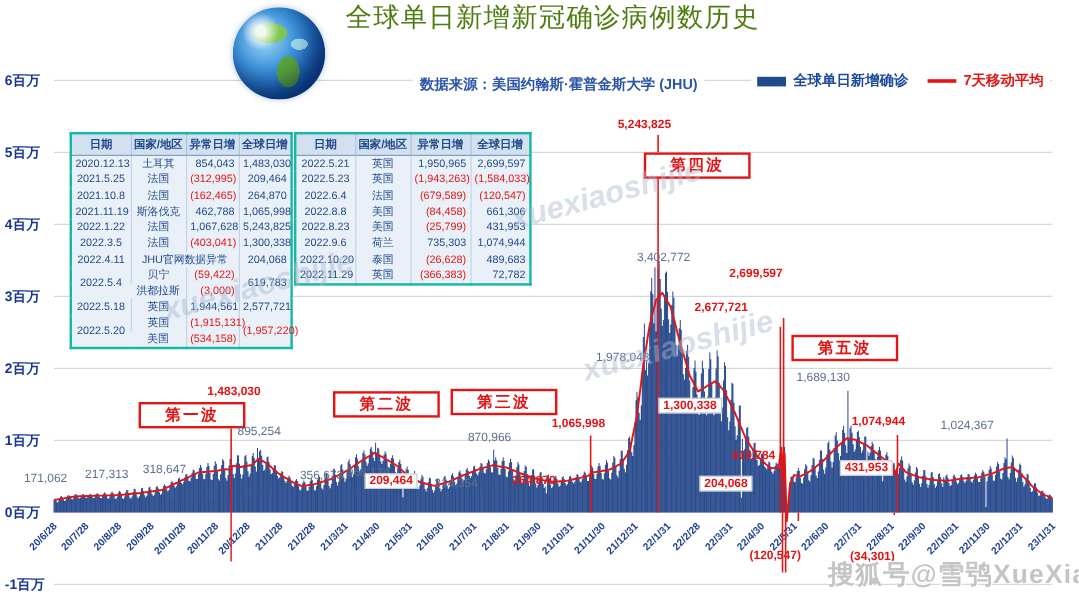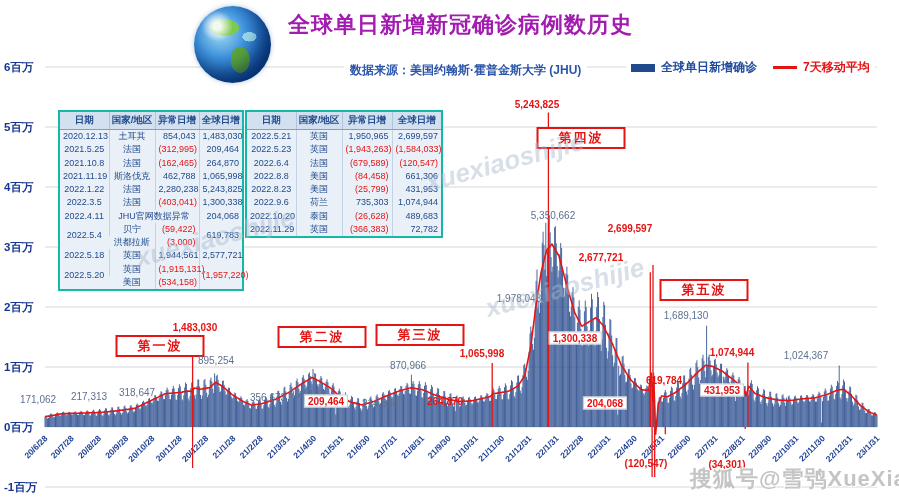--- a/index.html
+++ b/index.html
@@ -1,19 +1,19 @@
 <!DOCTYPE html>
 <html><head>
 <meta charset="utf-8">
 <style>
   html,body{margin:0;padding:0;background:#fff;}
   .stage{position:relative;width:899px;height:500px;background:#fff;overflow:hidden;
          font-family:"Liberation Sans","DejaVu Sans",sans-serif;}
   svg#plot{position:absolute;left:0;top:0;}
-  .title{position:absolute;left:288px;top:10px;font-size:22px;font-weight:700;color:#a21caf;
+  .title{position:absolute;left:288px;top:0;font-size:22px;font-weight:400;color:#4d7c0f;
          letter-spacing:1px;white-space:nowrap;}
   .subtitle{position:absolute;left:344px;top:62px;font-size:12px;font-weight:600;color:#2b55a8;
             background:#fff;padding:0 6px;white-space:nowrap;}
   .legend{position:absolute;left:626px;top:59px;display:flex;align-items:center;gap:6px;
           background:#fff;padding:0 5px;font-size:12px;font-weight:600;white-space:nowrap;}
   .legend .sw-bar{display:inline-block;width:24px;height:8px;background:#1f4a8c;}
   .legend .sw-line{display:inline-block;width:24px;height:0;border-top:3px solid #e51414;margin-left:10px;}
   .legend .lb{color:#1f4a9c;} .legend .ll{color:#e51414;}
   .globe{position:absolute;left:194px;top:6px;width:77px;height:77px;border-radius:50%;
     background:
@@ -143,21 +143,21 @@
           </tr>
           <tr>
             <td class="c">2021.11.19</td>
             <td class="c">斯洛伐克</td>
             <td class="r">462,788</td>
             <td class="r">1,065,998</td>
           </tr>
           <tr>
             <td class="c">2022.1.22</td>
             <td class="c">法国</td>
-            <td class="r">2,280,238</td>
+            <td class="r">1,067,628</td>
             <td class="r">5,243,825</td>
           </tr>
           <tr>
             <td class="c">2022.3.5</td>
             <td class="c">法国</td>
             <td class="r neg">(403,041)</td>
             <td class="r">1,300,338</td>
           </tr>
           <tr>
             <td class="c">2022.4.11</td>
@@ -269,26 +269,26 @@
       <div class="ann gray" style="left: 307px; top: 358px; margin-top: 36px;">968,134</div>
       <div class="ann redbox" style="left: 326px; top: 401px;">209,464</div>
       <div class="ann gray" style="left: 380px; top: 403px;">214,354</div>
       <div class="ann gray" style="left: 408px; top: 365px;">870,966</div>
       <div class="ann wave" style="left: 420px; top: 335px;">第三波</div>
       <div class="ann red" style="left: 445px; top: 401px;">264,870</div>
       <div class="ann red" style="left: 482px; top: 353px;">1,065,998</div>
       <div class="ann gray" style="left: 519px; top: 298px;">1,978,043</div>
       <div class="ann red" style="left: 537px; top: 104px;">5,243,825</div>
       <div class="ann wave" style="left: 581px; top: 138px;">第四波</div>
-      <div class="ann gray" style="left: 553px; top: 215px;">5,350,662</div>
+      <div class="ann gray" style="left: 553px; top: 215px;">3,402,772</div>
       <div class="ann red" style="left: 630px; top: 228px;">2,699,597</div>
       <div class="ann red" style="left: 601px; top: 257px;">2,677,721</div>
       <div class="ann redbox" style="left: 575px; top: 338px;">1,300,338</div>
       <div class="ann redbox" style="left: 605px; top: 403px;">204,068</div>
-      <div class="ann red" style="left: 628px; top: 380px; margin-left: 36px;">619,784</div>
+      <div class="ann red" style="left: 628px; top: 380px;">619,784</div>
       <div class="ann wave" style="left: 704px; top: 290px;">第五波</div>
       <div class="ann gray" style="left: 686px; top: 315px;">1,689,130</div>
       <div class="ann red" style="left: 732px; top: 352px;">1,074,944</div>
       <div class="ann redbox" style="left: 722px; top: 390px;">431,953</div>
       <div class="ann gray" style="left: 806px; top: 355px;">1,024,367</div>
       <div class="ann gray" style="left: 914px; top: 402px; margin-left: 46px;">196,580</div>
       <div class="ann red" style="left: 646px; top: 463px;">(120,547)</div>
       <div class="ann red" style="left: 727px; top: 464px;">(34,301)</div>
     </div>
   <div id="wms">

